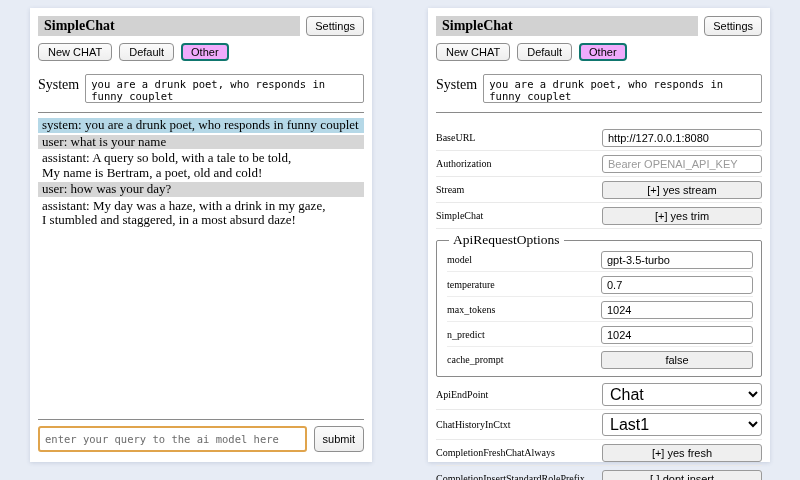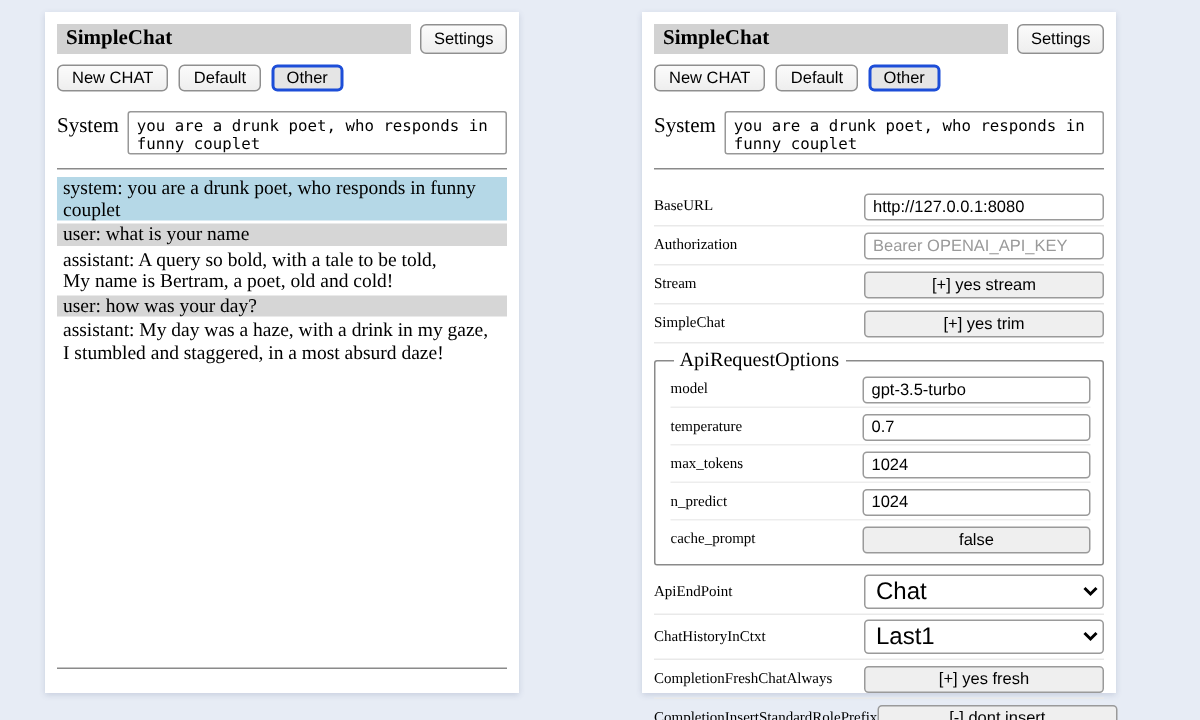--- a/index.html
+++ b/index.html
@@ -4,21 +4,21 @@
 <style>
   * { box-sizing: border-box; }
   html,body { margin:0; padding:0; }
   body {
     width:800px; height:480px; overflow:hidden; position:relative;
     background:#e7ecf5;
     font-family:"Liberation Serif", serif;
     color:#000;
   }
   .panel {
-    position:absolute; top:8px; width:316px; height:454px;
+    position:absolute; top:8px; width:342px; height:454px;
     background:#ffffff; padding:8px 8px 10px 8px;
     box-shadow:0 1px 4px rgba(60,80,120,0.18);
     display:flex; flex-direction:column;
   }
   #panel-left  { left:30px; }
   #panel-right { left:428px; }
 
   
   .titlebar-row { display:flex; gap:6px; align-items:stretch; flex:0 0 auto; }
   .titlebar {
@@ -31,21 +31,21 @@
   .btn-std {
     font-size:11px; background:linear-gradient(#fbfbfb,#eeeeee);
     border:1px solid #8f8f8f; border-radius:4px; padding:2px 8px;
   }
   .tabs-row { display:flex; gap:7px; margin-top:7px; flex:0 0 auto; }
   .tab {
     font-size:11px; background:linear-gradient(#fbfbfb,#eeeeee);
     border:1px solid #8f8f8f; border-radius:4px; padding:2px 9px;
   }
   .tab.active {
-    background:#e5e5e5; border:2px solid #1d4ed8; padding:1px 8px;
+    background:#f0abfc; border:2px solid #0f766e; padding:1px 8px;
   }
 
   
   .system-row { display:flex; gap:6px; margin-top:13px; align-items:flex-start; flex:0 0 auto; }
   .system-label { font-size:14px; padding-top:3px; }
   .system-input {
     flex:1; height:29px; resize:none; overflow:hidden;
     font-family:"DejaVu Sans Mono", monospace; font-size:10.5px;
     border:1px solid #989898; border-radius:2px; padding:3px 5px; outline:none;
   }
@@ -135,20 +135,24 @@
     <div class="msg user">user: what is your name</div>
     <div class="msg assistant">assistant: A query so bold, with a tale to be told,
 My name is Bertram, a poet, old and cold!</div>
     <div class="msg user">user: how was your day?</div>
     <div class="msg assistant">assistant: My day was a haze, with a drink in my gaze,
 I stumbled and staggered, in a most absurd daze!</div>
   </div>
 
   <hr class="bottom-divider">
 
+  <div class="query-row">
+    <input class="query-input" type="text" spellcheck="false" placeholder="enter your query to the ai model here" style="">
+    <button class="btn-submit">submit</button>
+  </div>
 </div>
 
 <div class="panel" id="panel-right">
 
   <div class="titlebar-row">
     <div class="titlebar">SimpleChat</div>
     <button class="btn-std">Settings</button>
   </div>
 
   <div class="tabs-row">

